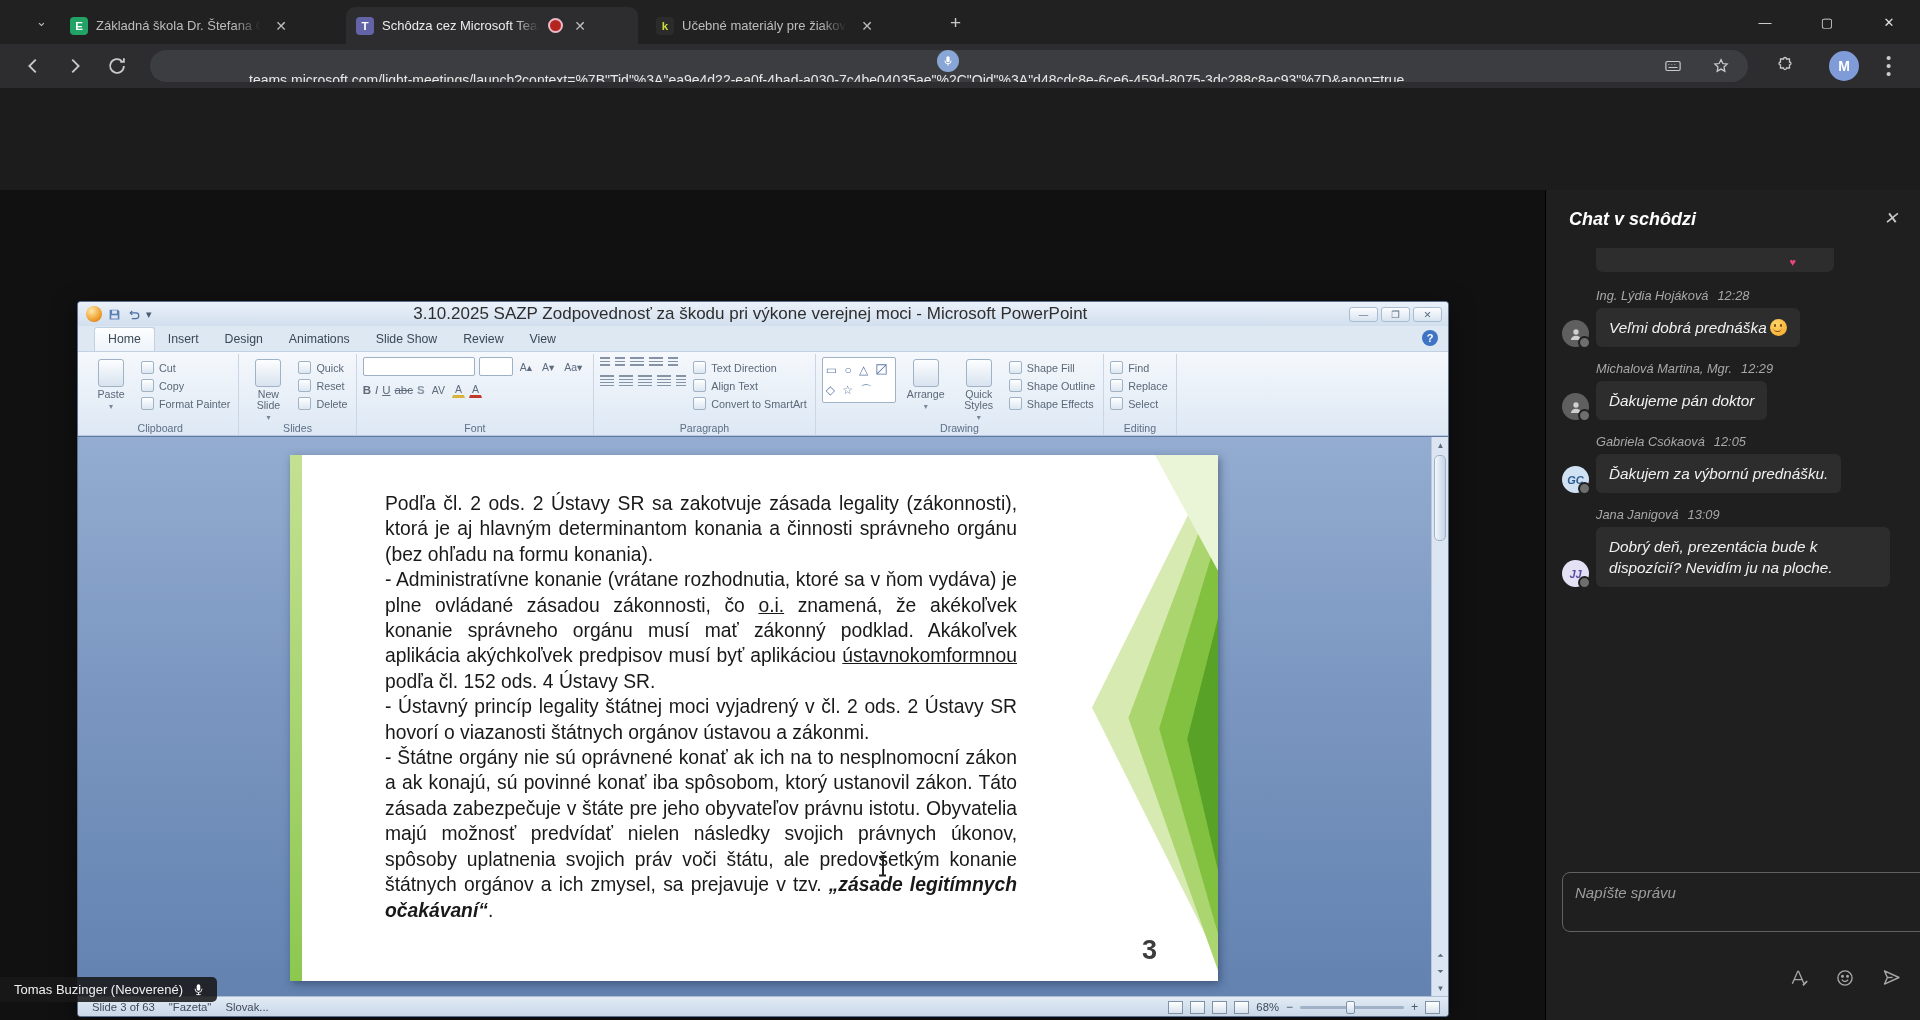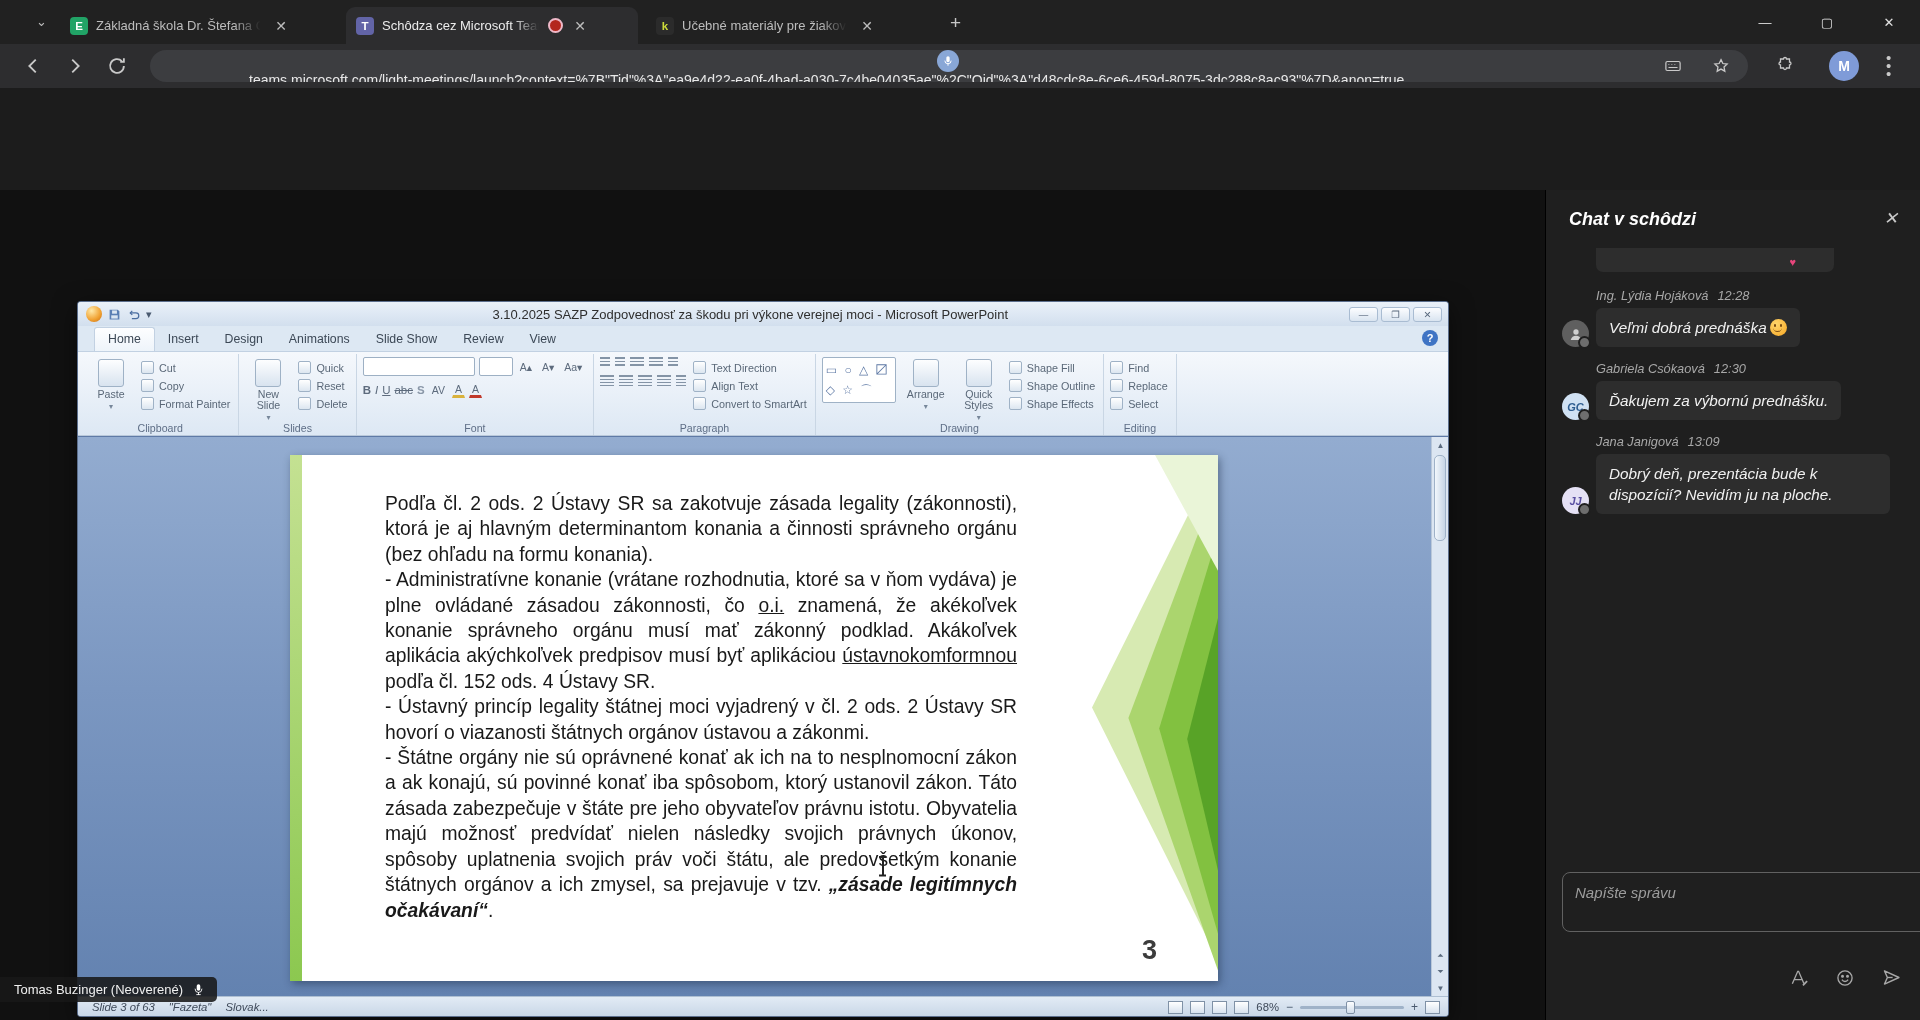--- a/index.html
+++ b/index.html
@@ -69,21 +69,21 @@
 
   
   #stage{position:absolute;left:0;top:190px;width:1545px;height:830px;background:#111;}
   #ppt{position:absolute;left:78px;top:112px;width:1370px;height:714px;background:#dce6f2;border-radius:3px;
     box-shadow:0 0 0 1px #5c6f8d,0 6px 24px rgba(0,0,0,.55);font-family:"Liberation Sans",sans-serif;}
   #ppt-titlebar{position:absolute;left:0;top:0;width:100%;height:24px;border-radius:3px 3px 0 0;
     background:linear-gradient(#eaf1f9,#d2dfee);display:flex;align-items:center;}
   .qat{display:flex;align-items:center;gap:6px;margin-left:8px;}
   .orb{width:16px;height:16px;border-radius:50%;background:radial-gradient(circle at 35% 30%,#ffe9a8,#f0a030 60%,#c26a14);}
   .qat-ico{color:#4a5a70;font-size:11px;}
-  #ppt-title{flex:1;text-align:center;font-size:13px;color:#2e2e2e;white-space:nowrap;overflow:hidden;}
+  #ppt-title{flex:1;text-align:center;font-size:17px;color:#2e2e2e;white-space:nowrap;overflow:hidden;}
   .ppt-winbtns{display:flex;gap:3px;margin-right:6px;}
   .pwb{width:29px;height:15px;border-radius:3px;background:linear-gradient(#fcfdff,#d9e4f0);border:1px solid #a9bcd2;
     box-sizing:border-box;color:#5a6a7e;font-size:9.5px;display:flex;align-items:center;justify-content:center;}
   #ppt-ribbontabs{position:absolute;left:0;top:24px;width:100%;height:26px;background:#dde8f3;border-bottom:1px solid #c2d1e2;
     box-sizing:border-box;display:flex;align-items:flex-end;padding-left:16px;}
   .rtab{font-size:12.3px;color:#3c4856;padding:4px 13px 5px;}
   .rtab.active{background:linear-gradient(#fdfeff,#eef4fa);border:1px solid #c2d1e2;border-bottom:none;border-radius:3px 3px 0 0;}
   .ppt-help{position:absolute;right:10px;top:28px;width:16px;height:16px;border-radius:50%;background:#3f74c4;color:#fff;
     font-size:11px;font-weight:bold;display:flex;align-items:center;justify-content:center;}
   #ppt-ribbon{position:absolute;left:0;top:50px;width:100%;height:84px;background:linear-gradient(#f5f8fc,#dde8f4);
@@ -129,21 +129,21 @@
   #caret:before{content:"";position:absolute;left:4px;top:2px;width:1.5px;height:18px;background:#222;}
   #caret:after{content:"";position:absolute;left:1px;top:1px;width:7px;height:1.5px;background:#222;box-shadow:0 18.5px 0 #222;}
   #ppt-vscroll{position:absolute;right:0;top:0;width:17px;height:100%;background:#dce6f2;border-left:1px solid #b9c8da;box-sizing:border-box;}
   .vs-btn{width:17px;height:16px;font-size:8px;color:#5a6a7e;display:flex;align-items:center;justify-content:center;}
   .vs-thumb{position:absolute;left:2px;top:18px;width:12px;height:86px;border-radius:5px;background:linear-gradient(90deg,#f2f7fc,#c6d5e6);border:1px solid #9fb2c8;box-sizing:border-box;}
   .vs-bottom{position:absolute;bottom:0;left:0;width:17px;}
 
   #ppt-statusbar{position:absolute;left:0;bottom:0;width:100%;height:20px;border-radius:0 0 3px 3px;
     background:linear-gradient(#e2ebf5,#c9d7e7);border-top:1px solid #aebfd2;box-sizing:border-box;
     display:flex;align-items:center;font-size:11.3px;color:#3f4a5a;}
-  #ppt-statusbar .sb-item{margin-left:14px;white-space:nowrap;font-style:italic;}
+  #ppt-statusbar .sb-item{margin-left:14px;white-space:nowrap;}
   .sb-right{position:absolute;right:8px;top:0;height:20px;display:flex;align-items:center;gap:7px;}
   .view-ico{width:13px;height:11px;border:1px solid #7f91a6;background:linear-gradient(#fff,#d7e2ee);display:inline-block;}
   .zoom-slider{width:104px;height:3px;background:#9fb2c8;border-radius:2px;position:relative;}
   .zoom-thumb{position:absolute;left:46px;top:-5px;width:9px;height:13px;background:linear-gradient(#fdfeff,#cfdcea);border:1px solid #7f91a6;border-radius:2px;box-sizing:border-box;}
   .zpm{font-size:12px;color:#4a5a6e;}
 
   
   #presenter-pill{position:absolute;left:0;top:977px;height:25px;background:rgba(24,24,24,.88);border-radius:0 5px 5px 0;
     display:flex;align-items:center;gap:9px;padding:0 12px 0 14px;color:#f0f0f0;font-size:13px;z-index:20;}
 
@@ -751,21 +751,31 @@
             <div class="msg-head"><span>Ing. Lýdia Hojáková</span><span class="t">12:28</span></div>
             <div class="msg-body"><span class="msg-avatar" style="background: rgb(95, 95, 95);">
                 <svg width="16" height="16" viewBox="0 0 24 24">
                   <circle cx="12" cy="9" r="4" fill="#d0d0d0"></circle>
                   <path d="M4 21c1-4.2 4.2-6.5 8-6.5s7 2.3 8 6.5z" fill="#d0d0d0"></path>
                 </svg>
                 <span class="dot"></span>
               </span><span class="msg-bubble">Veľmi dobrá prednáška<span class="emoji"></span></span></div>
           </div>
           <div class="msg">
-            <div class="msg-head"><span>Gabriela Csókaová</span><span class="t">12:30</span></div>
+            <div class="msg-head"><span>Michalová Martina, Mgr.</span><span class="t">12:29</span></div>
+            <div class="msg-body"><span class="msg-avatar" style="background: rgb(95, 95, 95);">
+                <svg width="16" height="16" viewBox="0 0 24 24">
+                  <circle cx="12" cy="9" r="4" fill="#d0d0d0"></circle>
+                  <path d="M4 21c1-4.2 4.2-6.5 8-6.5s7 2.3 8 6.5z" fill="#d0d0d0"></path>
+                </svg>
+                <span class="dot"></span>
+              </span><span class="msg-bubble">Ďakujeme pán doktor</span></div>
+          </div>
+          <div class="msg">
+            <div class="msg-head"><span>Gabriela Csókaová</span><span class="t">12:05</span></div>
             <div class="msg-body"><span class="msg-avatar" style="background: rgb(208, 225, 243); color: rgb(46, 93, 144);">GC<span class="dot"></span></span><span class="msg-bubble">Ďakujem za výbornú prednášku.</span></div>
           </div>
           <div class="msg">
             <div class="msg-head"><span>Jana Janigová</span><span class="t">13:09</span></div>
             <div class="msg-body"><span class="msg-avatar" style="background: rgb(229, 225, 245); color: rgb(89, 79, 161);">JJ<span class="dot"></span></span><span class="msg-bubble">Dobrý deň, prezentácia bude k dispozícií? Nevidím ju na ploche.</span></div>
           </div>
         </div>
     </div>
     <div id="chat-input">Napíšte správu</div>
     <div id="chat-actions">

